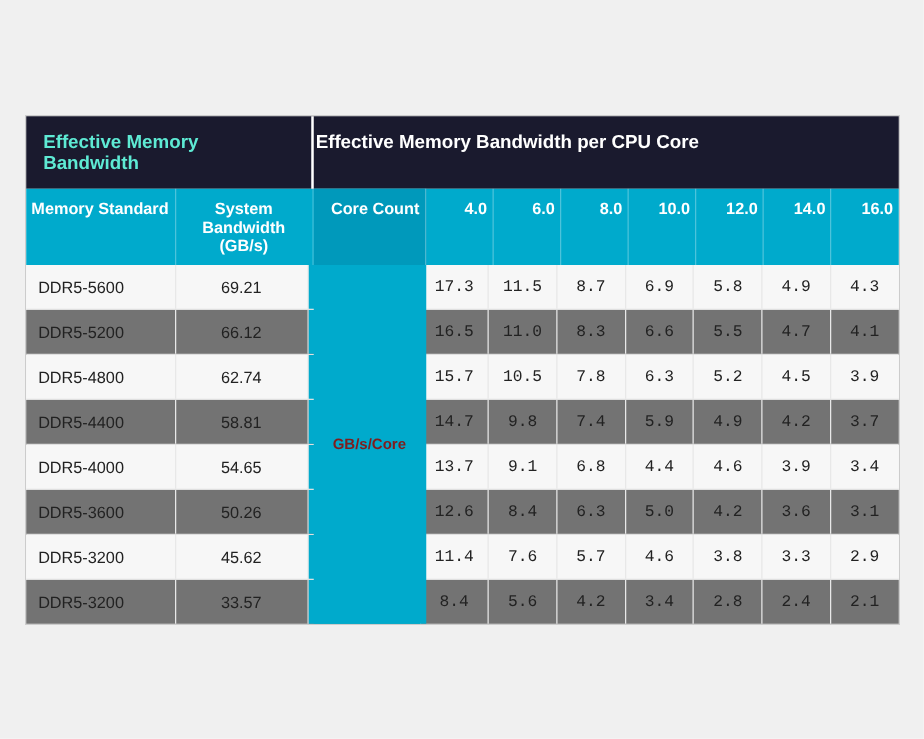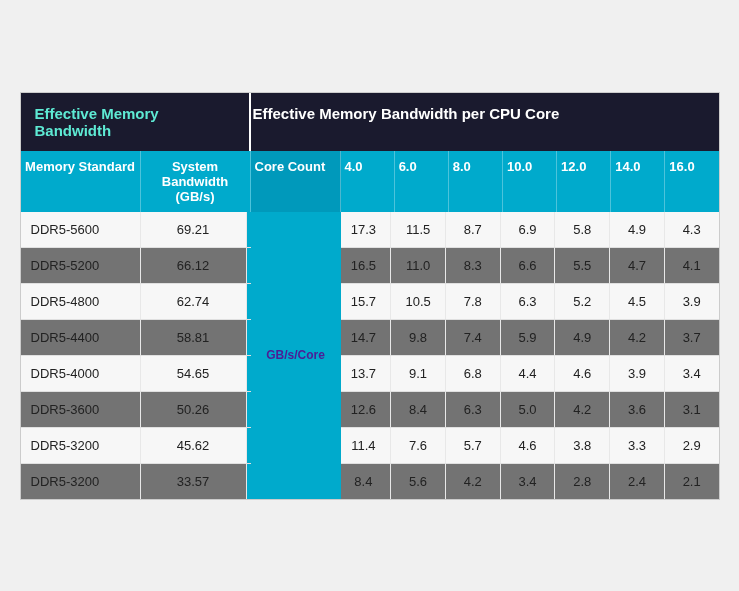--- a/index.html
+++ b/index.html
@@ -38,21 +38,21 @@
       font-size: 15px;
     }
     .sub-header {
       display: flex;
       background: #00aacc;
     }
     .sub-header-col {
       color: #fff;
       font-weight: bold;
       font-size: 13px;
-      text-align: left;
+      text-align: right;
       padding: 8px 4px;
       border-right: 1px solid rgba(255,255,255,0.3);
     }
     .col-memory {
       width: 120px;
       flex-shrink: 0;
       text-align: center;
     }
     .col-bandwidth {
       width: 110px;
@@ -96,35 +96,36 @@
     }
     .cell-core-count {
       width: 90px;
       flex-shrink: 0;
       background: #00aacc;
       color: #fff;
     }
     .cell-value {
       flex: 1;
       min-width: 52px;
+      font-family: Liberation Mono, monospace;
     }
     .rows-wrapper {
       position: relative;
     }
     .core-count-merged {
       position: absolute;
       left: 230px;
       top: 0;
       width: 90px;
       height: 100%;
       background: #00aacc;
       display: flex;
       align-items: center;
       justify-content: center;
-      color: #4c1d95;
+      color: #7f1d1d;
       font-size: 12px;
       font-weight: bold;
       text-align: center;
       z-index: 1;
     }
   </style>
 </head>
 <body>
 
 <div class="table-container">

